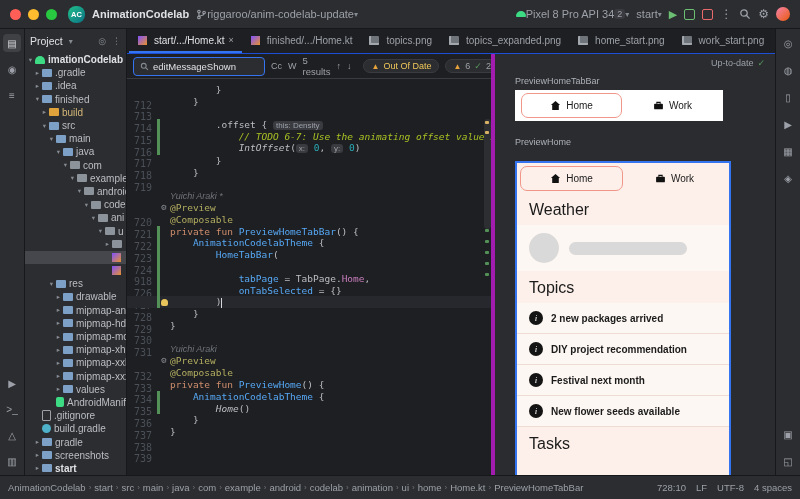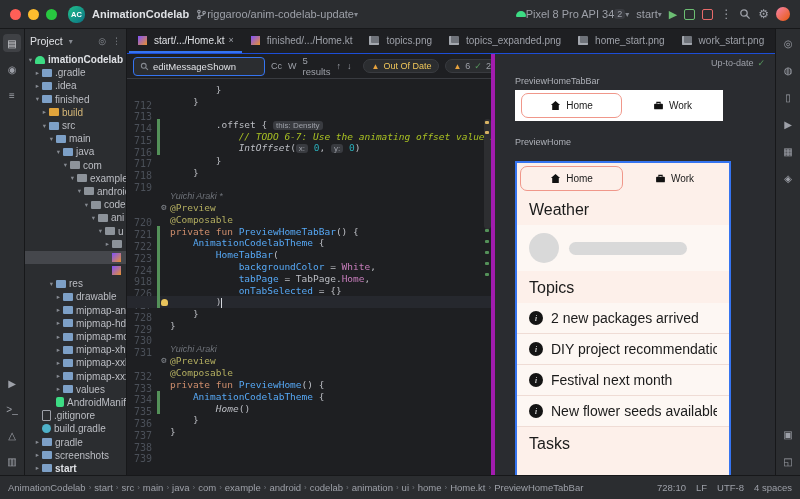--- a/index.html
+++ b/index.html
@@ -113,21 +113,21 @@
   .card2 .ptabbar{height:30px;box-sizing:border-box;}
   .ptab{flex:1;height:23px;display:flex;align-items:center;justify-content:center;gap:5px;color:#1a1a1a;font-size:10px;border:1.5px solid transparent;border-radius:7px;}
   .ptab.sel{border-color:#f0978a;}
   .pbody{flex:1;overflow:hidden;}
   .phead{font-size:16px;color:#1b1b1b;margin:8px 12px 6px;}
   .skelrow{background:#fdf7f3;display:flex;align-items:center;gap:10px;padding:8px 12px;}
   .skelcircle{width:30px;height:30px;border-radius:50%;background:#d9d9d9;flex:none;}
   .skelbar{width:118px;height:13px;border-radius:7px;background:#d9d9d9;}
   .topicrow{display:flex;align-items:center;gap:8px;padding:0 12px;height:30px;background:#fdf7f3;border-bottom:1px solid #efdcd5;}
   .infoico{width:14px;height:14px;border-radius:50%;background:#141414;color:#fff;font-size:9px;font-style:italic;font-family:"Liberation Serif",serif;display:flex;align-items:center;justify-content:center;flex:none;}
-  .topictext{font-size:14px;color:#1b1b1b;white-space:nowrap;overflow:hidden;}
+  .topictext{font-size:10px;color:#1b1b1b;white-space:nowrap;overflow:hidden;font-weight:bold;}
 
   
   .statusbar{height:23px;flex:none;background:#2b2d30;border-top:1px solid #17181a;display:flex;align-items:center;padding:0 8px;font-size:9.5px;color:#9da0a8;gap:8px;}
   .crumbs{display:flex;align-items:center;gap:2px;overflow:hidden;white-space:nowrap;flex:1;}
   .crumb{color:#9da0a8;}
   .crumb-sep{color:#6f737a;font-size:8px;margin:0 1px;}
   .sright{display:flex;align-items:center;gap:10px;flex:none;}
   svg{display:block;}
 </style>
 </head>
@@ -514,21 +514,20 @@
               <div class="cline">
                 <span class="gmark"></span>
                 <span class="lnum">724</span>
                 <span class="gico"></span>
                 <span class="ctext"><span class="tk-pun">        </span><span class="tk-fn">HomeTabBar</span><span class="tk-pun">(</span></span>
               </div>
               <div class="cline">
                 <span class="gmark"></span>
                 <span class="lnum">918</span>
                 <span class="gico"></span>
-                <span class="ctext"><span class="tk-pun">            </span><span class="tk-param">backgroundColor</span><span class="tk-pun"> = </span><span class="tk-prop">White</span><span class="tk-pun">,</span></span>
               </div>
               <div class="cline">
                 <span class="gmark"></span>
                 <span class="lnum">726</span>
                 <span class="gico"></span>
                 <span class="ctext"><span class="tk-pun">            </span><span class="tk-param">tabPage</span><span class="tk-pun"> = </span><span class="tk-cls">TabPage</span><span class="tk-pun">.</span><span class="tk-prop">Home</span><span class="tk-pun">,</span></span>
               </div>
               <div class="cline">
                 <span class="gmark"></span>
                 <span class="lnum">727</span>

